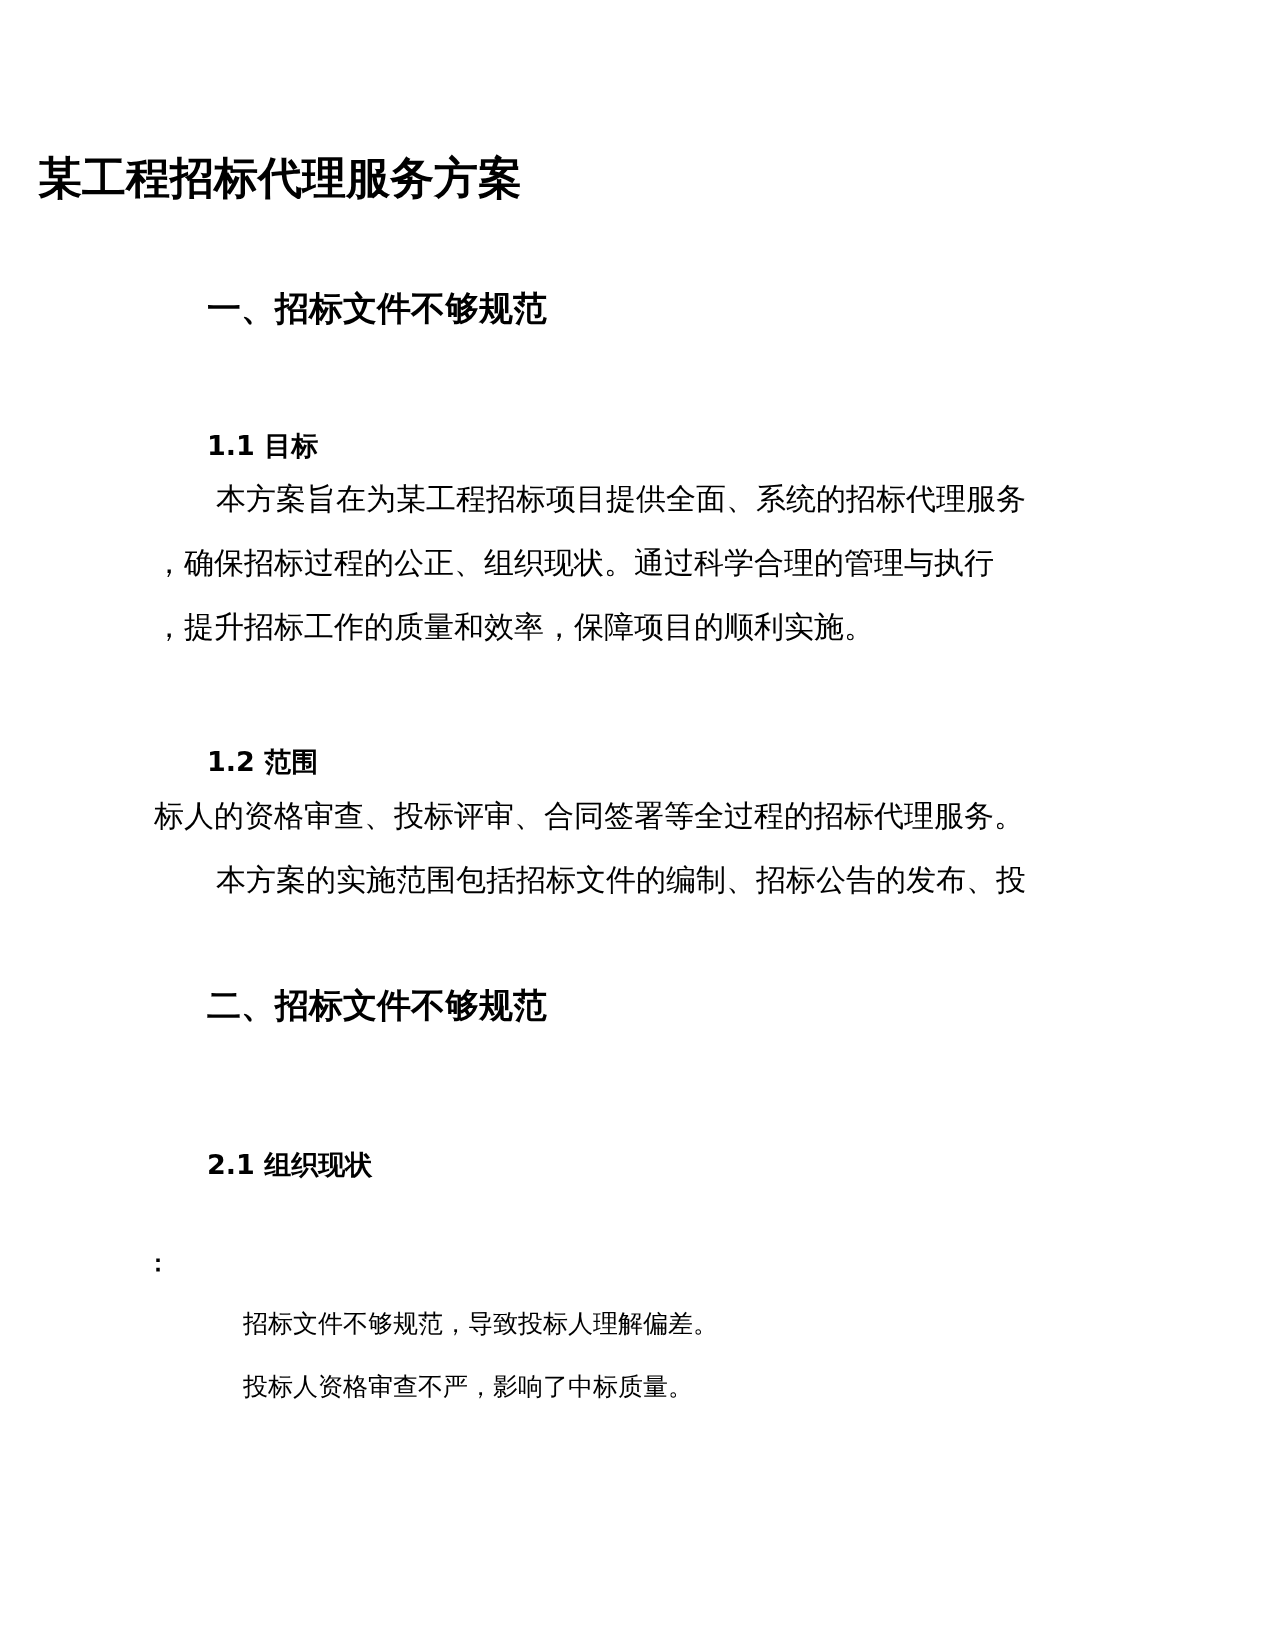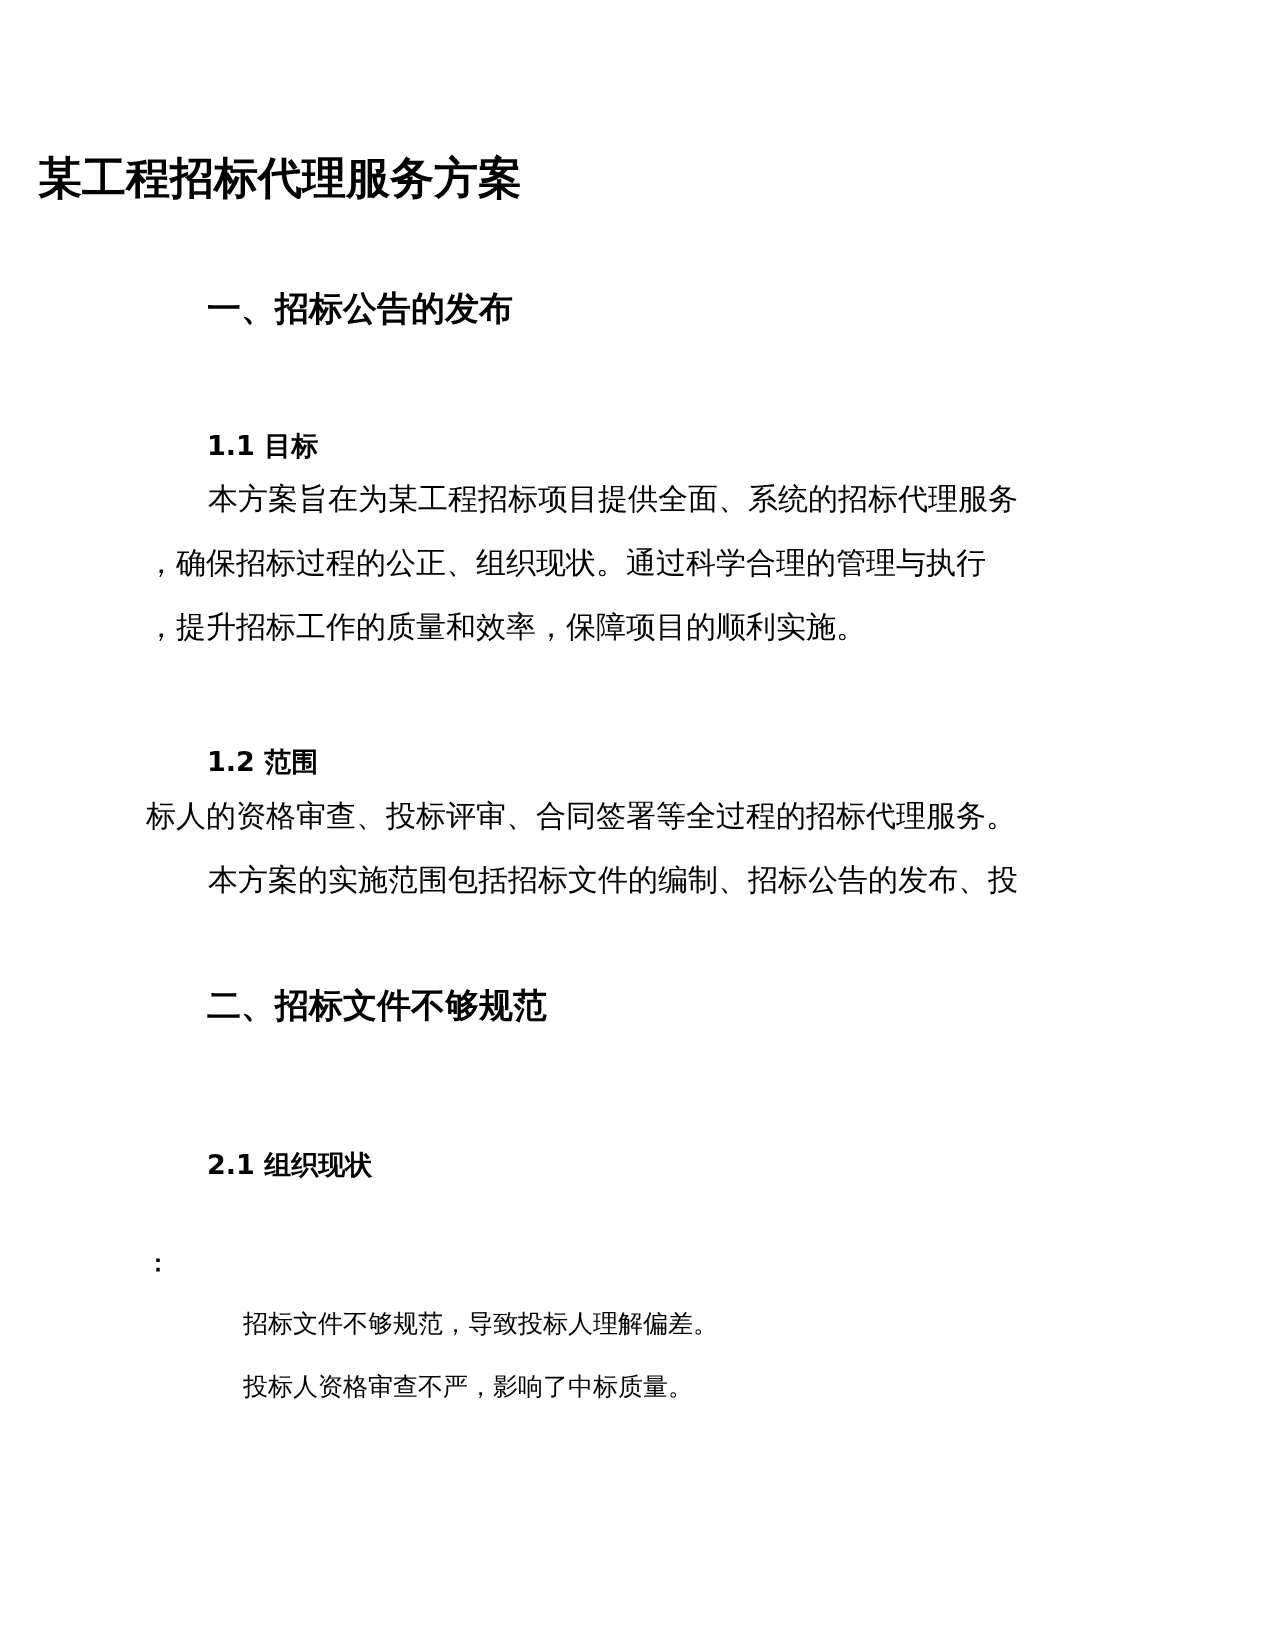--- a/index.html
+++ b/index.html
@@ -11,42 +11,42 @@
   }
   .h1 {
     position: absolute; left: 207px; font-family: "DejaVu Sans", sans-serif;
     font-weight: bold; font-size: 34px; line-height: 48px;
   }
   .h2 {
     position: absolute; left: 207px; font-family: "DejaVu Sans", sans-serif;
     font-weight: bold; font-size: 27px; line-height: 40px; margin-top: 8px;
   }
   .para {
-    position: absolute; left: 146px; width: 920px;
+    position: absolute; left: 154px; width: 920px;
     font-family: "DejaVu Serif", serif; font-size: 30px; line-height: 64px;
   }
   .line { display: block; white-space: nowrap; }
   .indent { padding-left: 62px; }
   .item {
     position: absolute; left: 243px; font-family: "DejaVu Serif", serif;
     font-size: 25px; line-height: 48px; white-space: nowrap;
   }
   .colon {
     position: absolute; left: 146px; font-family: "DejaVu Serif", serif;
     font-weight: bold; font-size: 24px; line-height: 30px;
   }
 </style>
 </head>
 <body>
 
 <div class="page">
 
   <div class="title">某工程招标代理服务方案</div>
 
-  <div class="h1" style="top:284px;">一、招标公告的发布</div>
+  <div class="h1" style="top:284px;">一、招标文件不够规范</div>
 
   <div class="h2" style="top:418px;">1.1 目标</div>
 
   <div class="para" style="top:467px;">
     <span class="line indent">本方案旨在为某工程招标项目提供全面、系统的招标代理服务</span>
     <span class="line">，确保招标过程的公正、组织现状。通过科学合理的管理与执行</span>
     <span class="line">，提升招标工作的质量和效率，保障项目的顺利实施。</span>
   </div>
 
   <div class="h2" style="top:734px;">1.2 范围</div>

